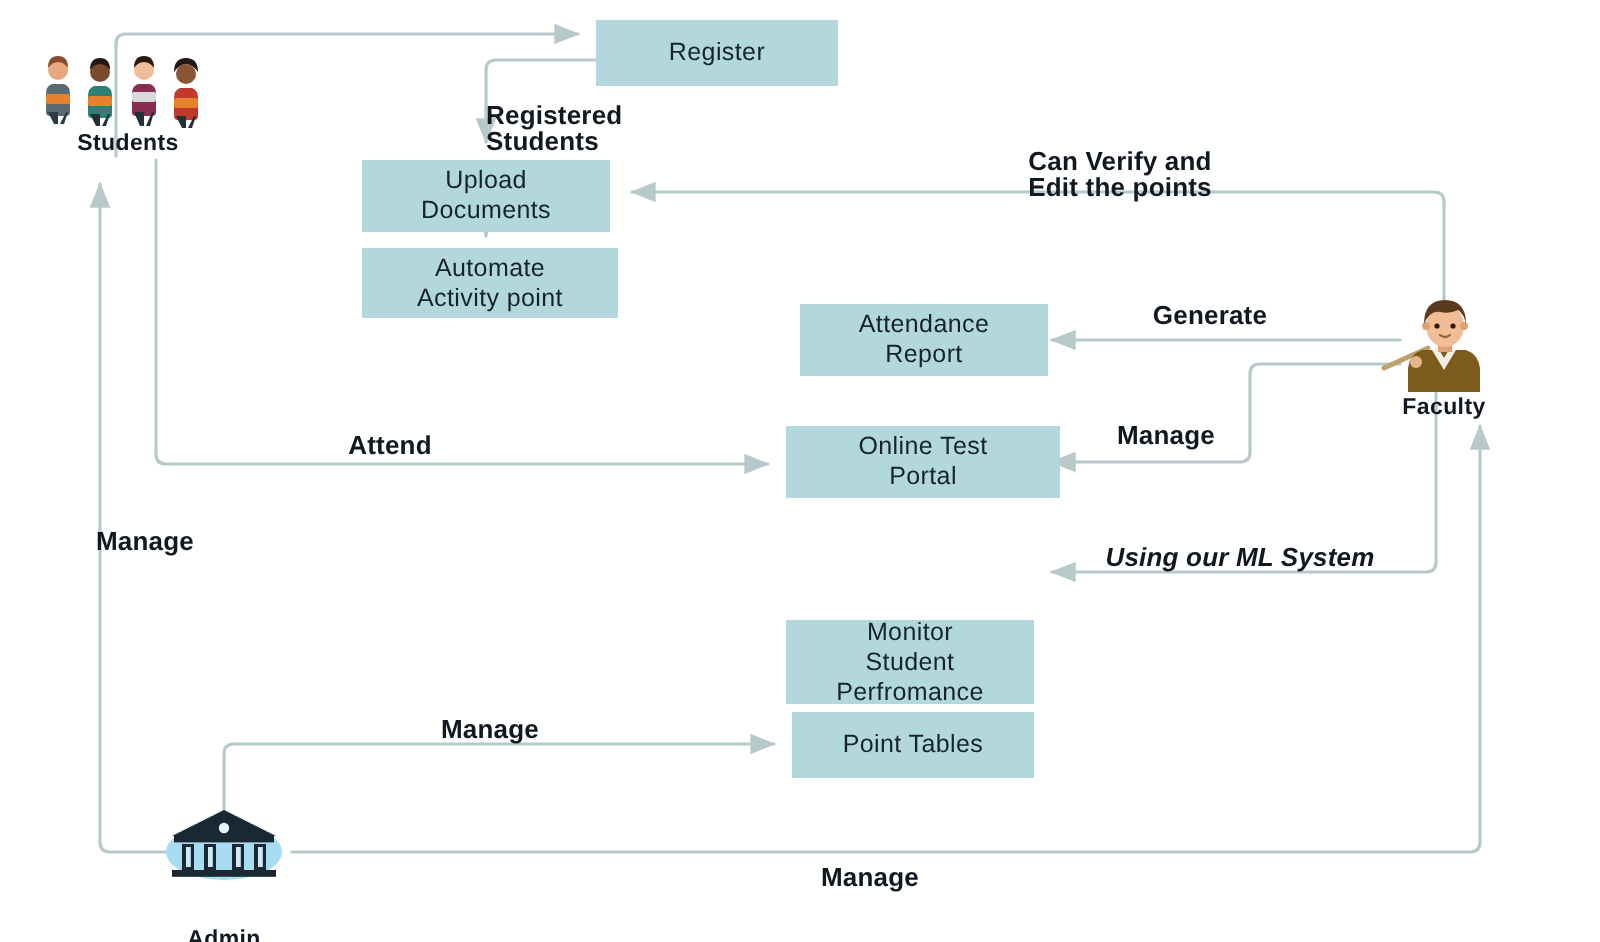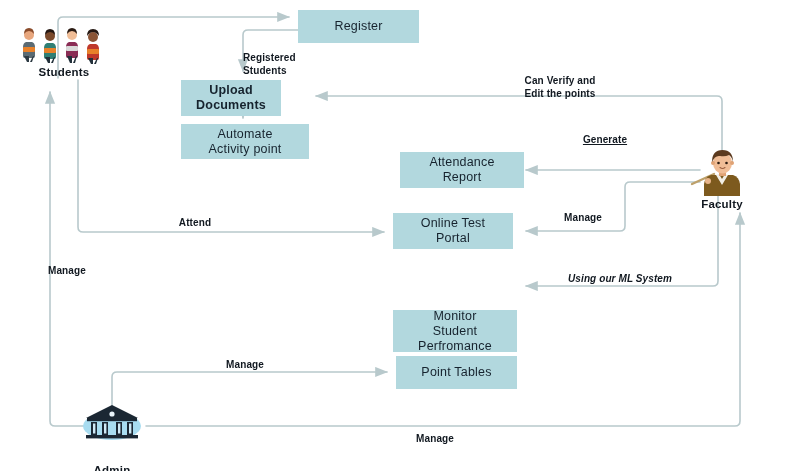--- a/index.html
+++ b/index.html
@@ -37,21 +37,21 @@
     line-height: 15px;
     font-family: "Liberation Sans", sans-serif;
     letter-spacing: 0.2px;
     box-sizing: border-box;
     padding: 2px 4px;
     white-space: pre-line;
   }
   .edge-label {
     position: absolute;
     color: #111820;
-    font-size: 10px;
+    font-size: 13px;
     line-height: 13px;
     font-weight: bold;
     font-family: "Liberation Sans", sans-serif;
     text-align: center;
     white-space: pre-line;
     letter-spacing: 0.1px;
   }
   .actor {
     position: absolute;
     display: flex;
@@ -103,45 +103,45 @@
       <path d="M84,426 L55,426 Q50,426 50,421 L50,92" marker-end="url(#arrow)"></path>
 
       <path d="M112,406 L112,377 Q112,372 117,372 L387,372" marker-end="url(#arrow)"></path>
 
       <path d="M146,426 L735,426 Q740,426 740,421 L740,213" marker-end="url(#arrow)"></path>
     </g>
   </svg>
 
   <div class="proc-box" style="left:298px; top:10px; width:121px; height:33px;">Register</div>
 
-  <div class="proc-box" style="left:181px; top:80px; width:100px; height:36px;font-weight:bold;">Upload
+  <div class="proc-box" style="left:181px; top:80px; width:124px; height:36px;">Upload
 Documents</div>
 
   <div class="proc-box" style="left:181px; top:124px; width:128px; height:35px;">Automate
 Activity point</div>
 
   <div class="proc-box" style="left:400px; top:152px; width:124px; height:36px;">Attendance
 Report</div>
 
-  <div class="proc-box" style="left:393px; top:213px; width:120px; height:36px;">Online Test
+  <div class="proc-box" style="left:393px; top:213px; width:137px; height:36px;">Online Test
 Portal</div>
 
   <div class="proc-box" style="left:393px; top:264px; width:124px; height:42px;margin-top:46px;">Monitor
 Student
 Perfromance</div>
 
   <div class="proc-box" style="left:396px; top:356px; width:121px; height:33px;">Point Tables</div>
 
   <div class="edge-label" style="left:243px; top:51px; width:145px; text-align:left;">Registered
 Students</div>
 
   <div class="edge-label" style="left:460px; top:74px; width:200px;">Can Verify and
 Edit the points</div>
 
-  <div class="edge-label" style="left:545px; top:133px; width:120px;text-decoration:underline;">Generate</div>
+  <div class="edge-label" style="left:545px; top:151px; width:120px;">Generate</div>
 
   <div class="edge-label" style="left:528px; top:211px; width:110px;">Manage</div>
 
   <div class="edge-label" style="left:535px; top:272px; width:170px;font-style:italic;">Using our ML System</div>
 
   <div class="edge-label" style="left:140px; top:216px; width:110px;">Attend</div>
 
   <div class="edge-label" style="left:48px; top:264px; width:80px; text-align:left;">Manage</div>
 
   <div class="edge-label" style="left:190px; top:358px; width:110px;">Manage</div>

